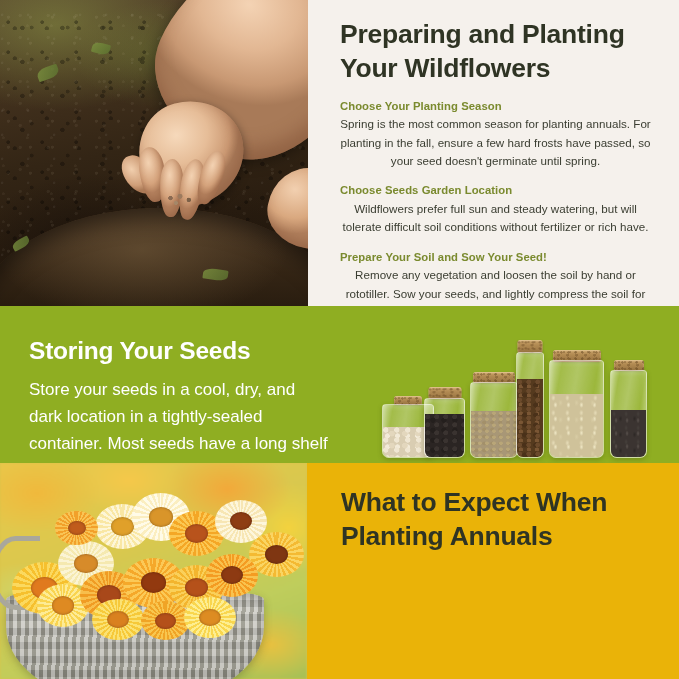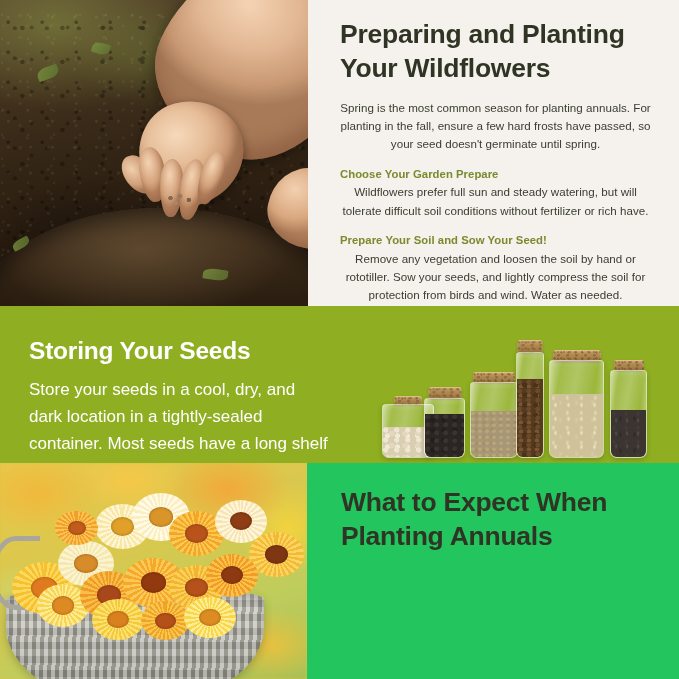--- a/index.html
+++ b/index.html
@@ -352,21 +352,21 @@
     width: 42%; height: 42%;
     border-radius: 50%;
     background: var(--c);
     box-shadow: inset 0 0 3px rgba(0,0,0,.35);
   }
 
   .text-bottom {
     position: absolute;
     left: 307px; top: 0;
     width: 372px; height: 216px;
-    background: #22c55e;
+    background: #eab308;
     padding: 22px 30px 0 34px;
   }
   h2.bottom-title {
     color: #2f3424;
     font-size: 26.5px;
     font-weight: bold;
     line-height: 1.3;
     letter-spacing: -.25px;
     margin-bottom: 15px;
   }
@@ -395,25 +395,26 @@
       <div class="finger f2"></div>
       <div class="finger f3"></div>
       <div class="finger f4"></div>
       <div class="seeds"></div>
     </div>
 
     <div class="text-top">
       <h1 class="section-title">Preparing and Planting Your Wildflowers</h1>
 
       <div class="sub-block">
+        <h3 class="sub-title">Choose Your Planting Season</h3>
         <p class="body-copy">Spring is the most common season for planting annuals. For planting in the fall, ensure a few hard frosts have passed, so your seed doesn't germinate until spring.</p>
       </div>
 
       <div class="sub-block">
-        <h3 class="sub-title">Choose Your Garden Prepare</h3>
+        <h3 class="sub-title">Choose Seeds Garden Location</h3>
         <p class="body-copy">Wildflowers prefer full sun and steady watering, but will tolerate difficult soil conditions without fertilizer or rich have.</p>
       </div>
 
       <div class="sub-block">
         <h3 class="sub-title">Prepare Your Soil and Sow Your Seed!</h3>
         <p class="body-copy">Remove any vegetation and loosen the soil by hand or rototiller. Sow your seeds, and lightly compress the soil for protection from birds and wind. Water as needed.</p>
       </div>
     </div>
   </div>
 

